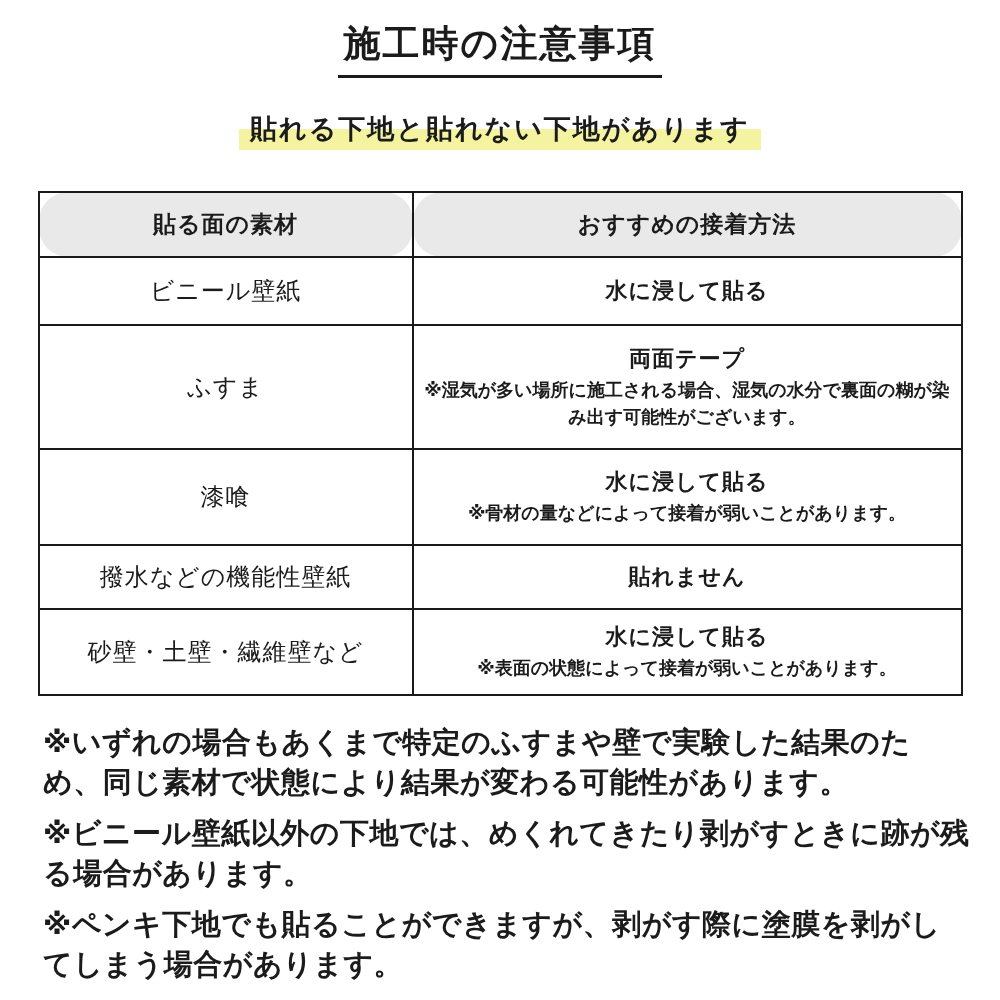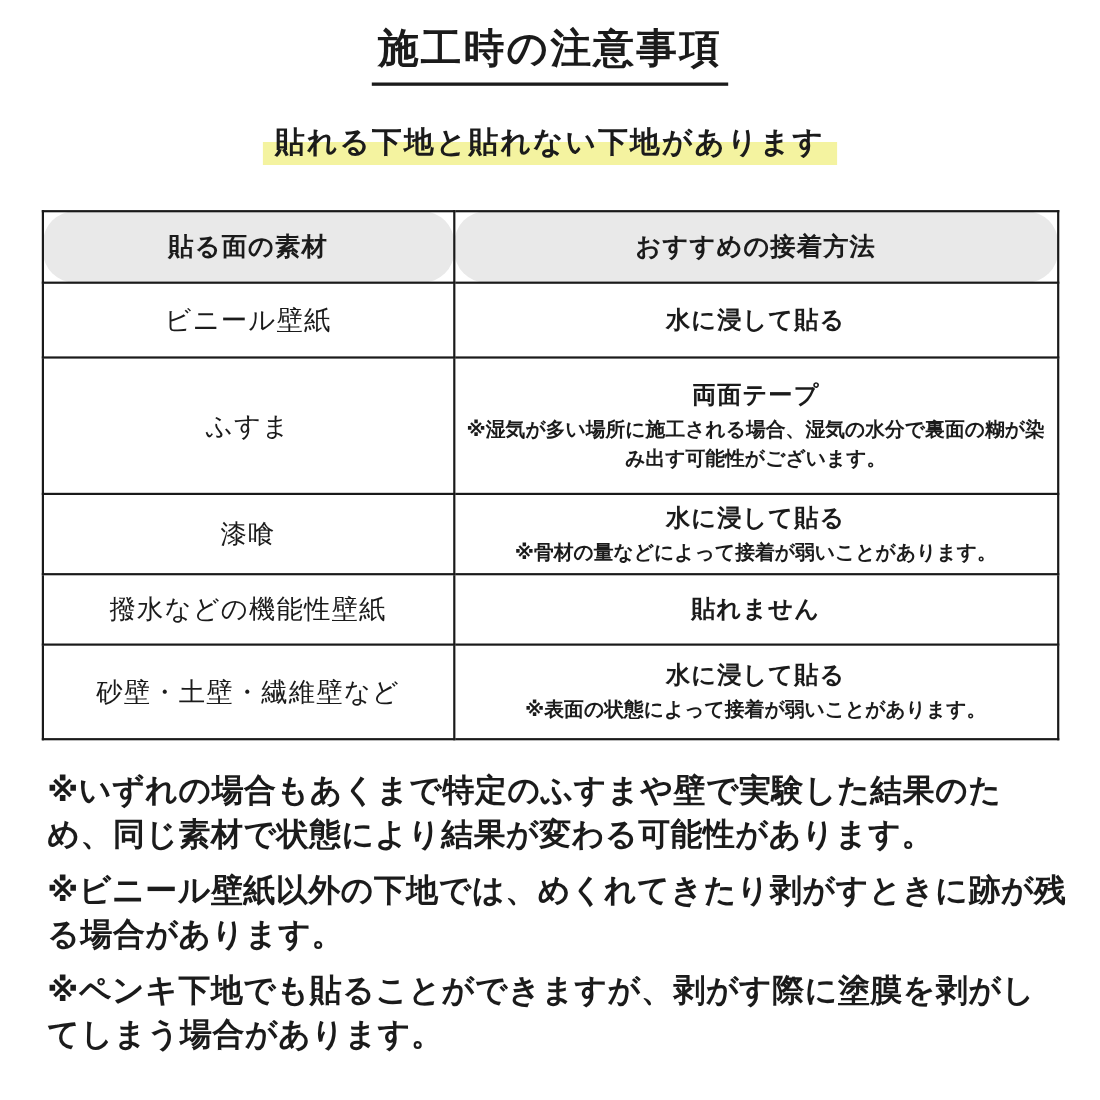--- a/index.html
+++ b/index.html
@@ -54,21 +54,21 @@
     text-align: center;
     vertical-align: middle;
   }
   .col-material { width: 374px; }
   .header-row { height: 65px; background: var(--header-bg); }
   .compat-table th {
     font-size: 23px; font-weight: 700; letter-spacing: 1px; border-radius: 29px;
   }
   tr.r1 { height: 68px; }
   tr.r2 { height: 124px; }
-  tr.r3 { height: 73px; }
+  tr.r3 { height: 96px; }
   tr.r4 { height: 64px; font-family: Liberation Mono, monospace; }
   tr.r5 { height: 86px; }
   .material { font-size: 24px; font-weight: 500; letter-spacing: 1px; }
   .method-main { font-size: 22px; font-weight: 600; letter-spacing: 1px; }
   .method-note {
     font-size: 18px; font-weight: 700;
     line-height: 27px; margin-top: 3px; letter-spacing: 0;
   }
 
   

